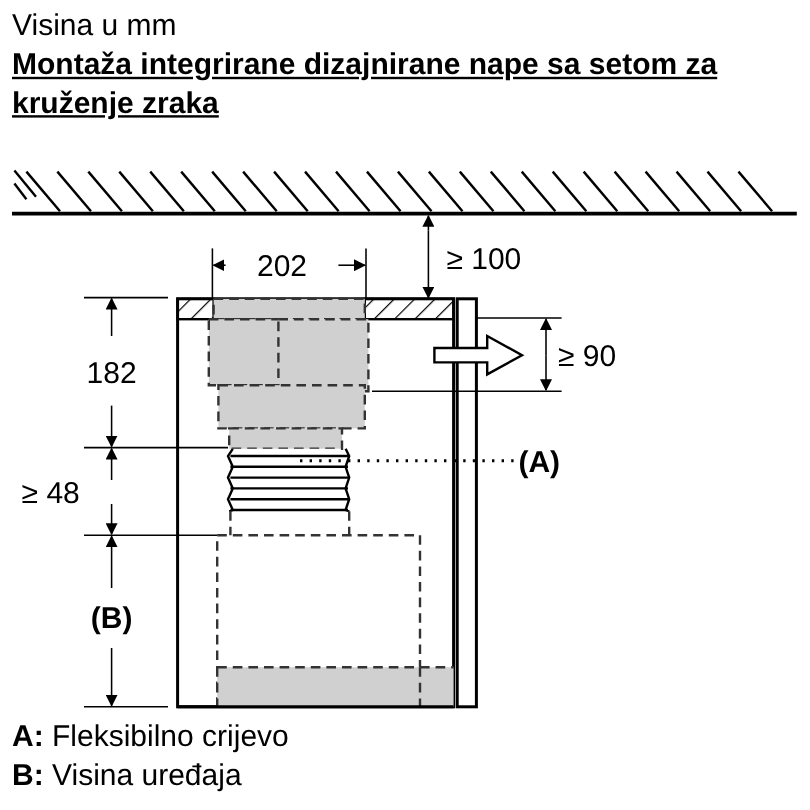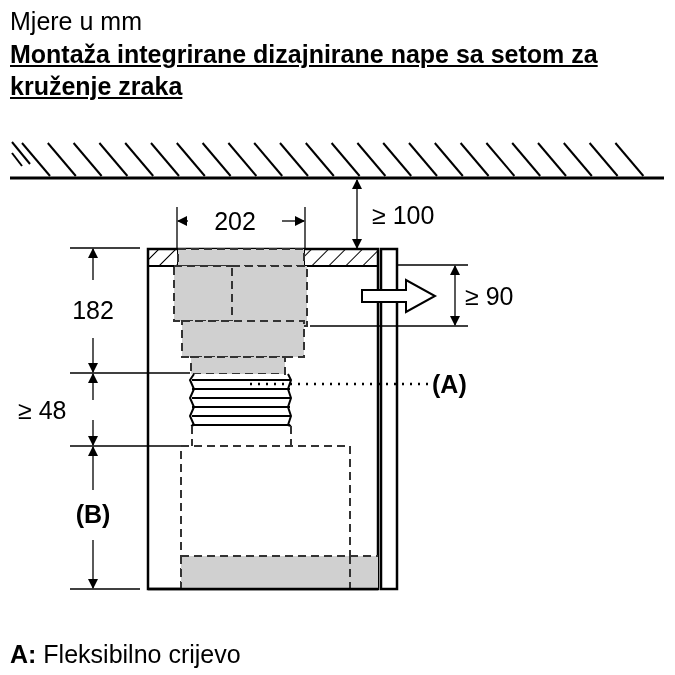--- a/index.html
+++ b/index.html
@@ -1,26 +1,26 @@
 <!DOCTYPE html>
 <html><head>
   <meta charset="utf-8">
   <style>
     html, body { margin: 0; padding: 0; background: #ffffff; }
     body { width: 675px; height: 675px; position: relative; overflow: hidden; font-family: "Liberation Sans", sans-serif; color: #000; }
     .t-sub { position: absolute; left: 10px; top: 6px; font-size: 25px; line-height: 30px; }
     .t-title { position: absolute; left: 10px; top: 38px; font-size: 25px; line-height: 32px; font-weight: bold; width: 660px; text-decoration: underline; }
     svg { position: absolute; left: 0; top: 0; }
-    .legend { position: absolute; left: 10px; top: 598px; font-size: 25px; line-height: 32px; margin-top: 40px; }
+    .legend { position: absolute; left: 10px; top: 598px; font-size: 25px; line-height: 32px; }
     .legend b { font-weight: bold; }
   </style>
 </head>
 <body>
 
-<div class="t-sub">Mjere u mm</div>
+<div class="t-sub">Visina u mm</div>
 <div class="t-title">Montaža integrirane dizajnirane nape sa setom za kruženje zraka</div>
 
 <svg width="675" height="675" viewBox="0 0 675 675">
   <defs>
     <marker id="ah" markerWidth="10" markerHeight="10" refX="9" refY="5" orient="auto-start-reverse" markerUnits="userSpaceOnUse">
       <path d="M0,0 L10,5 L0,10 z" fill="#000"></path>
     </marker>
     <pattern id="hatch" width="12" height="12" patternUnits="userSpaceOnUse" patternTransform="rotate(45)">
       <line x1="0" y1="0" x2="0" y2="12" stroke="#000" stroke-width="2"></line>
     </pattern>
@@ -142,13 +142,14 @@
   <text x="93" y="319" text-anchor="middle" font-size="25" font-family="Liberation Sans, sans-serif">182</text>
   <text x="18" y="419" font-size="25" font-family="Liberation Sans, sans-serif">≥ 48</text>
   <text x="93" y="523" text-anchor="middle" font-size="25" font-weight="bold" font-family="Liberation Sans, sans-serif">(B)</text>
 
   <line x1="250" y1="384" x2="428" y2="384" stroke="#000" stroke-width="2.5" stroke-dasharray="2,6"></line>
   <text x="432" y="393" font-size="25" font-weight="bold" font-family="Liberation Sans, sans-serif">(A)</text>
 </svg>
 
 <div class="legend">
   <div><b>A:</b> <span>Fleksibilno crijevo</span></div>
+  <div><b>B:</b> <span>Visina uređaja</span></div>
 </div>
 
 </body></html>

